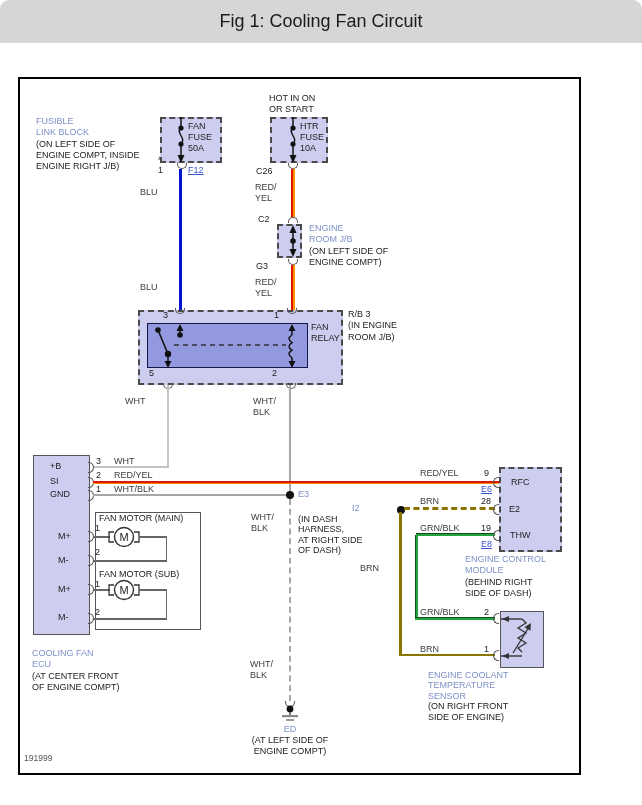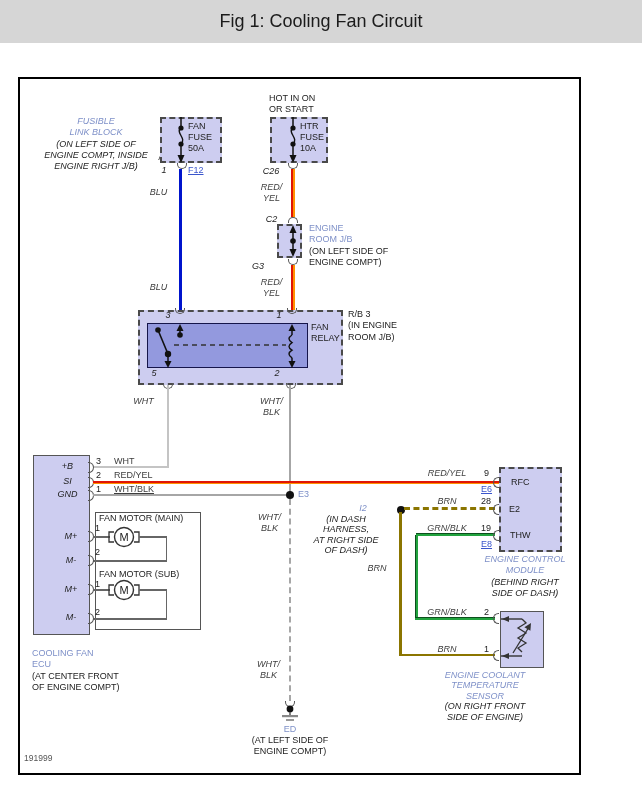--- a/index.html
+++ b/index.html
@@ -1,25 +1,25 @@
 <!DOCTYPE html>
 <html><head>
 <meta charset="utf-8">
 <style>
   html,body{margin:0;padding:0;background:#fff;}
   .scene{position:relative;width:642px;height:805px;background:#fff;overflow:hidden;
-         font-family:"Liberation Sans",sans-serif;}
+         font-family:"Liberation Sans",sans-serif;border-radius:9px;}
   .titlebar{position:absolute;left:0;top:0;width:642px;height:43px;background:#d6d6d6;
             display:flex;align-items:center;justify-content:center;font-size:18px;color:#1b1b1b;}
   .frame{position:absolute;left:18px;top:77px;width:559px;height:694px;border:2px solid #000;}
   .t{position:absolute;font-size:9px;line-height:11.3px;color:#222;white-space:nowrap;}
   .g{color:#3d3d3d;}
   .blue{color:#7e90c8;}
   .link{color:#3a55cc;text-decoration:underline;}
-  .r{text-align:center;font-style:italic;}
+  .r{text-align:left;}
   .c{text-align:center;}
   .lh10{line-height:10.4px;}
   .lav{background:#cdcdf0;}
   .dashbox{position:absolute;border:2px dashed #4a4a4a;box-sizing:border-box;}
   .solidbox{position:absolute;border:1px solid #555;box-sizing:border-box;}
   .wire{position:absolute;}
   .w-blu{background:#0014cc;}
   .w-redyel-v{background:linear-gradient(to right,#e01505 50%,#ff9100 50%);}
   .w-redyel-h{background:linear-gradient(to bottom,#e01505 67%,#ff9100 33%);}
   .w-wht{background:#c4c4c4;}
@@ -122,21 +122,21 @@
     <circle cx="16" cy="17" r="2.8" fill="#111"></circle>
     <path d="M16,33 L12.5,25 L19.5,25 Z" fill="#111"></path>
   </svg>
   <div class="t" style="left:309px;top:223px;">
     <div class="blue">ENGINE</div>
     <div class="blue">ROOM J/B</div>
     <div>(ON LEFT SIDE OF</div>
     <div>ENGINE COMPT)</div>
   </div>
   <div class="cup cup-u" style="left:288px;top:259px;"></div>
-  <div class="t r" style="left:244px;top:261px;width:28px;">G3</div>
+  <div class="t r" style="left:256px;top:261px;width:28px;">G3</div>
   <div class="wire w-redyel-v" style="left:291px;top:265px;width:4px;height:45px;"></div>
   <div class="t r g" style="left:255px;top:277px;width:33px;line-height:10.5px;">
     <div>RED/</div>
     <div>YEL</div>
   </div>
 
   <div class="dashbox lav" style="left:138px;top:310px;width:205px;height:75px;"></div>
   <div class="relay-inner" style="left:147px;top:323px;width:161px;height:45px;"></div>
   <svg style="left:147px;top:323px;" width="161" height="45">
     <path d="M33,1 L29.5,8 L36.5,8 Z" fill="#111"></path>
@@ -186,21 +186,21 @@
   <div class="t r" style="left:50px;top:476px;width:35px;">SI</div>
   <div class="t r" style="left:50px;top:489px;width:35px;">GND</div>
   <div class="paren paren-r" style="left:88px;top:462px;"></div>
   <div class="paren paren-r" style="left:88px;top:477px;"></div>
   <div class="paren paren-r" style="left:88px;top:490px;"></div>
   <div class="t" style="left:96px;top:456px;">3</div>
   <div class="t g" style="left:114px;top:456px;">WHT</div>
   <div class="t" style="left:96px;top:470px;">2</div>
   <div class="t g" style="left:114px;top:470px;">RED/YEL</div>
   <div class="t" style="left:96px;top:484px;">1</div>
-  <div class="t g" style="left:114px;top:484px;text-decoration:underline;">WHT/BLK</div>
+  <div class="t g" style="left:114px;top:484px;">WHT/BLK</div>
 
   <div class="wire w-redyel-h" style="left:93px;top:481px;width:407px;height:3px;"></div>
   <div class="wire w-whtblk" style="left:93px;top:494px;width:198px;height:2px;"></div>
   <div class="jdot" style="left:286px;top:491px;"></div>
   <div class="t blue" style="left:298px;top:489px;">E3</div>
   <div class="wire w-whtblk-dash" style="left:289px;top:499px;height:202px;"></div>
   <div class="t r g" style="left:251px;top:512px;width:37px;line-height:10.5px;">
     <div>WHT/</div>
     <div>BLK</div>
   </div>

